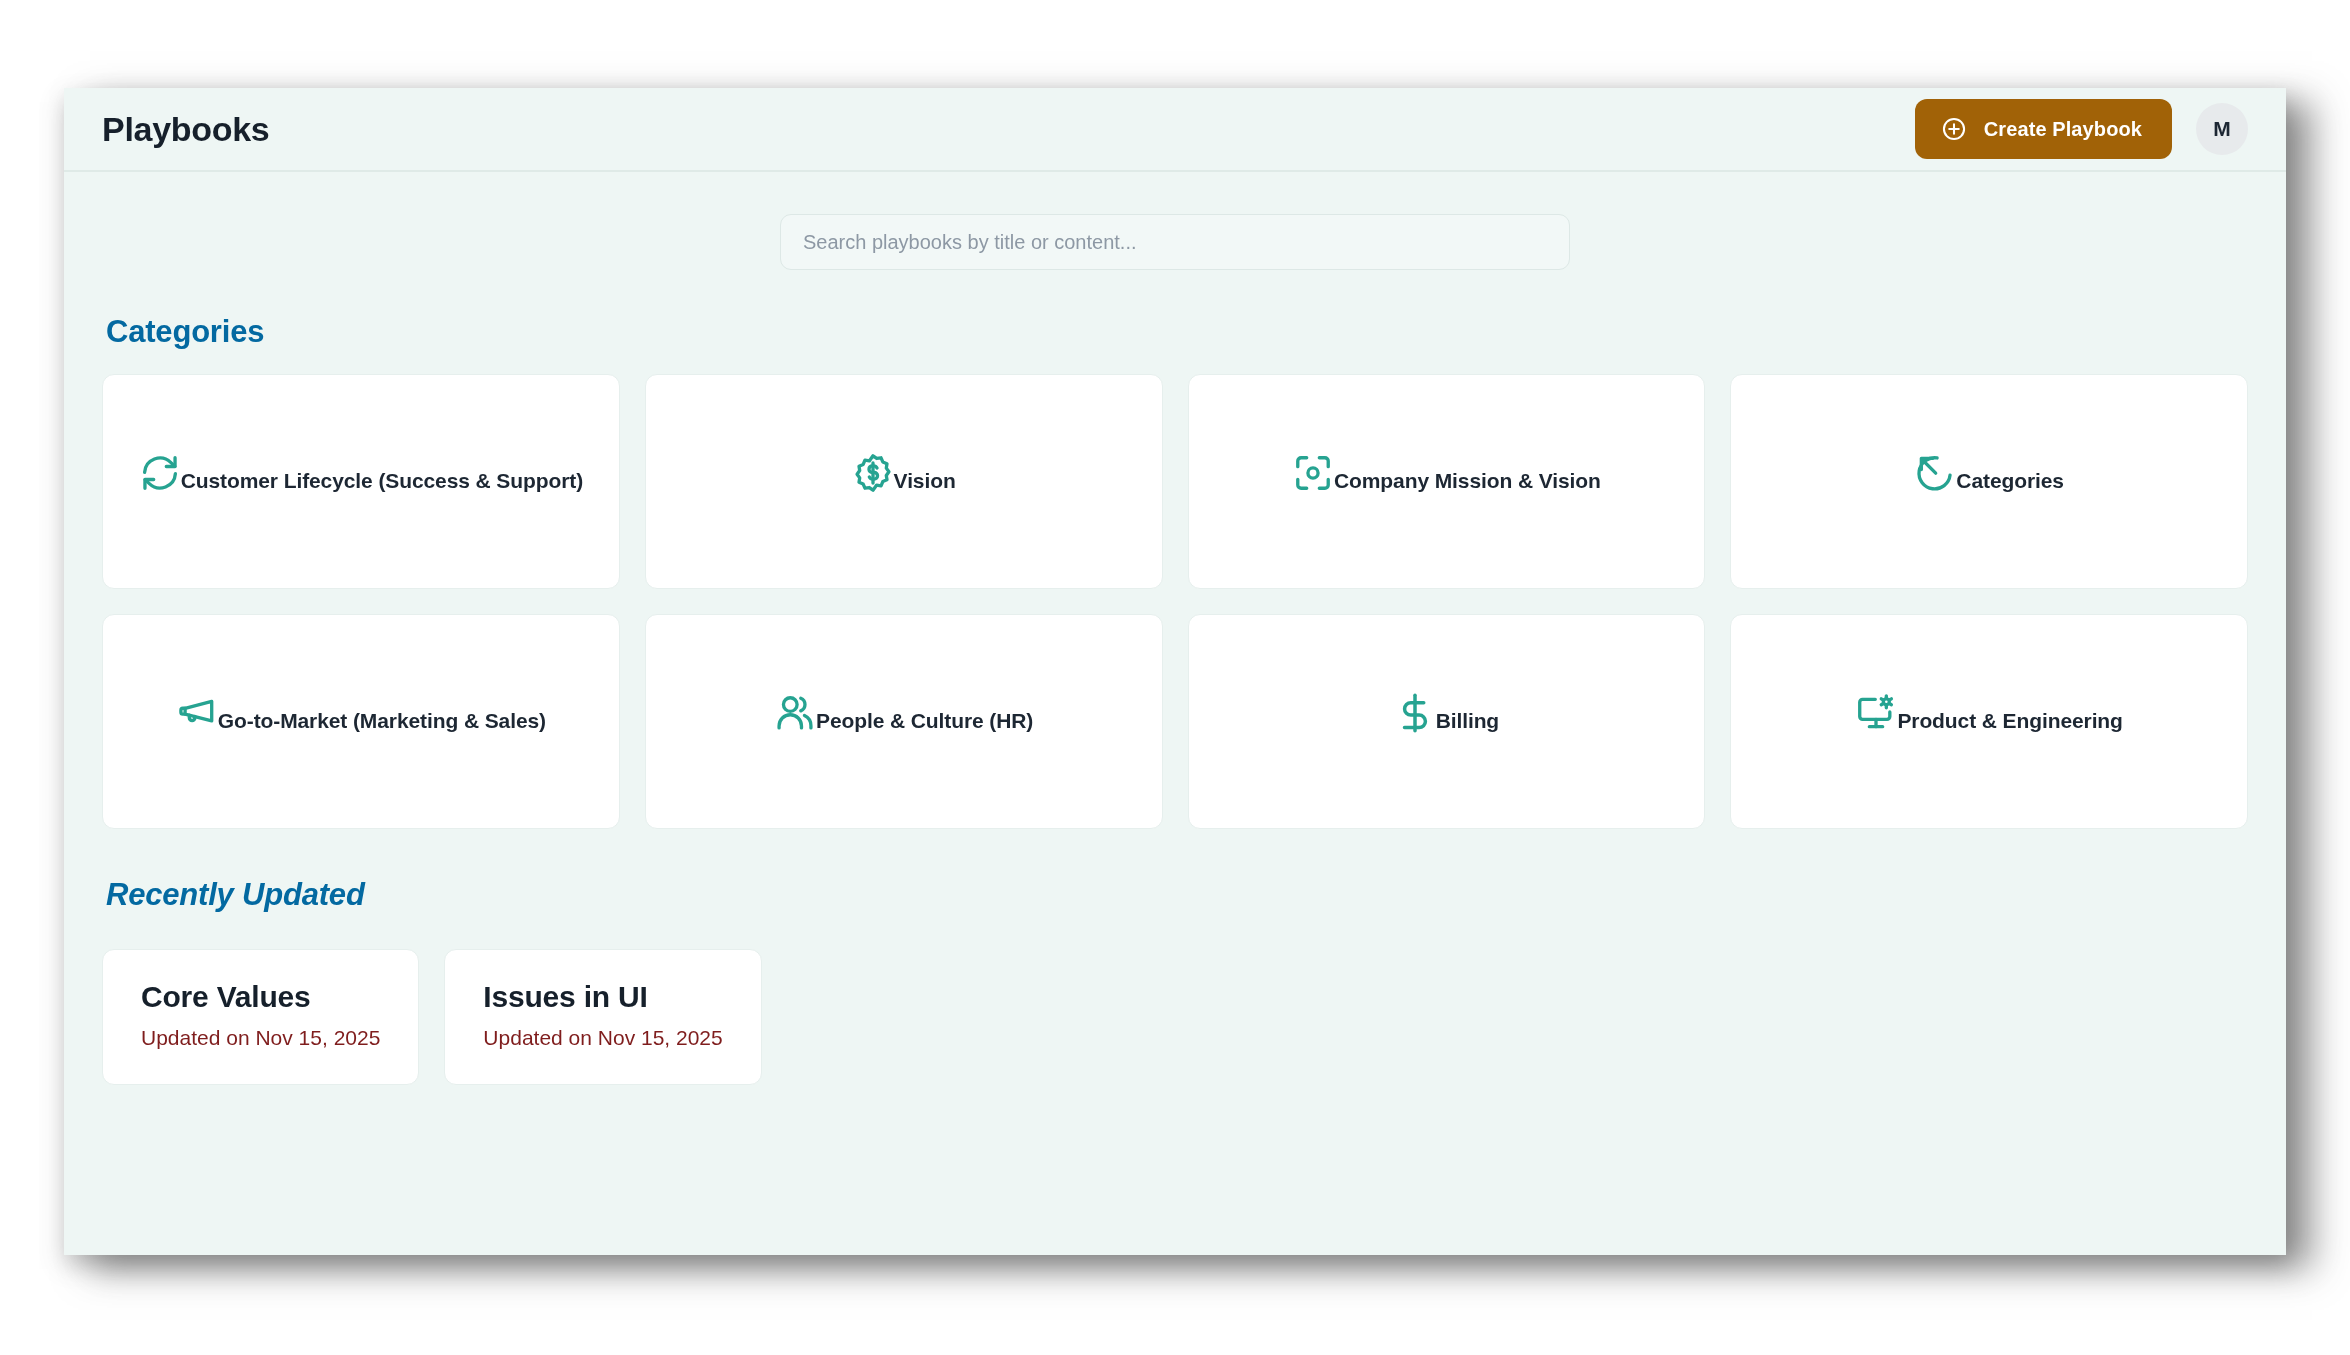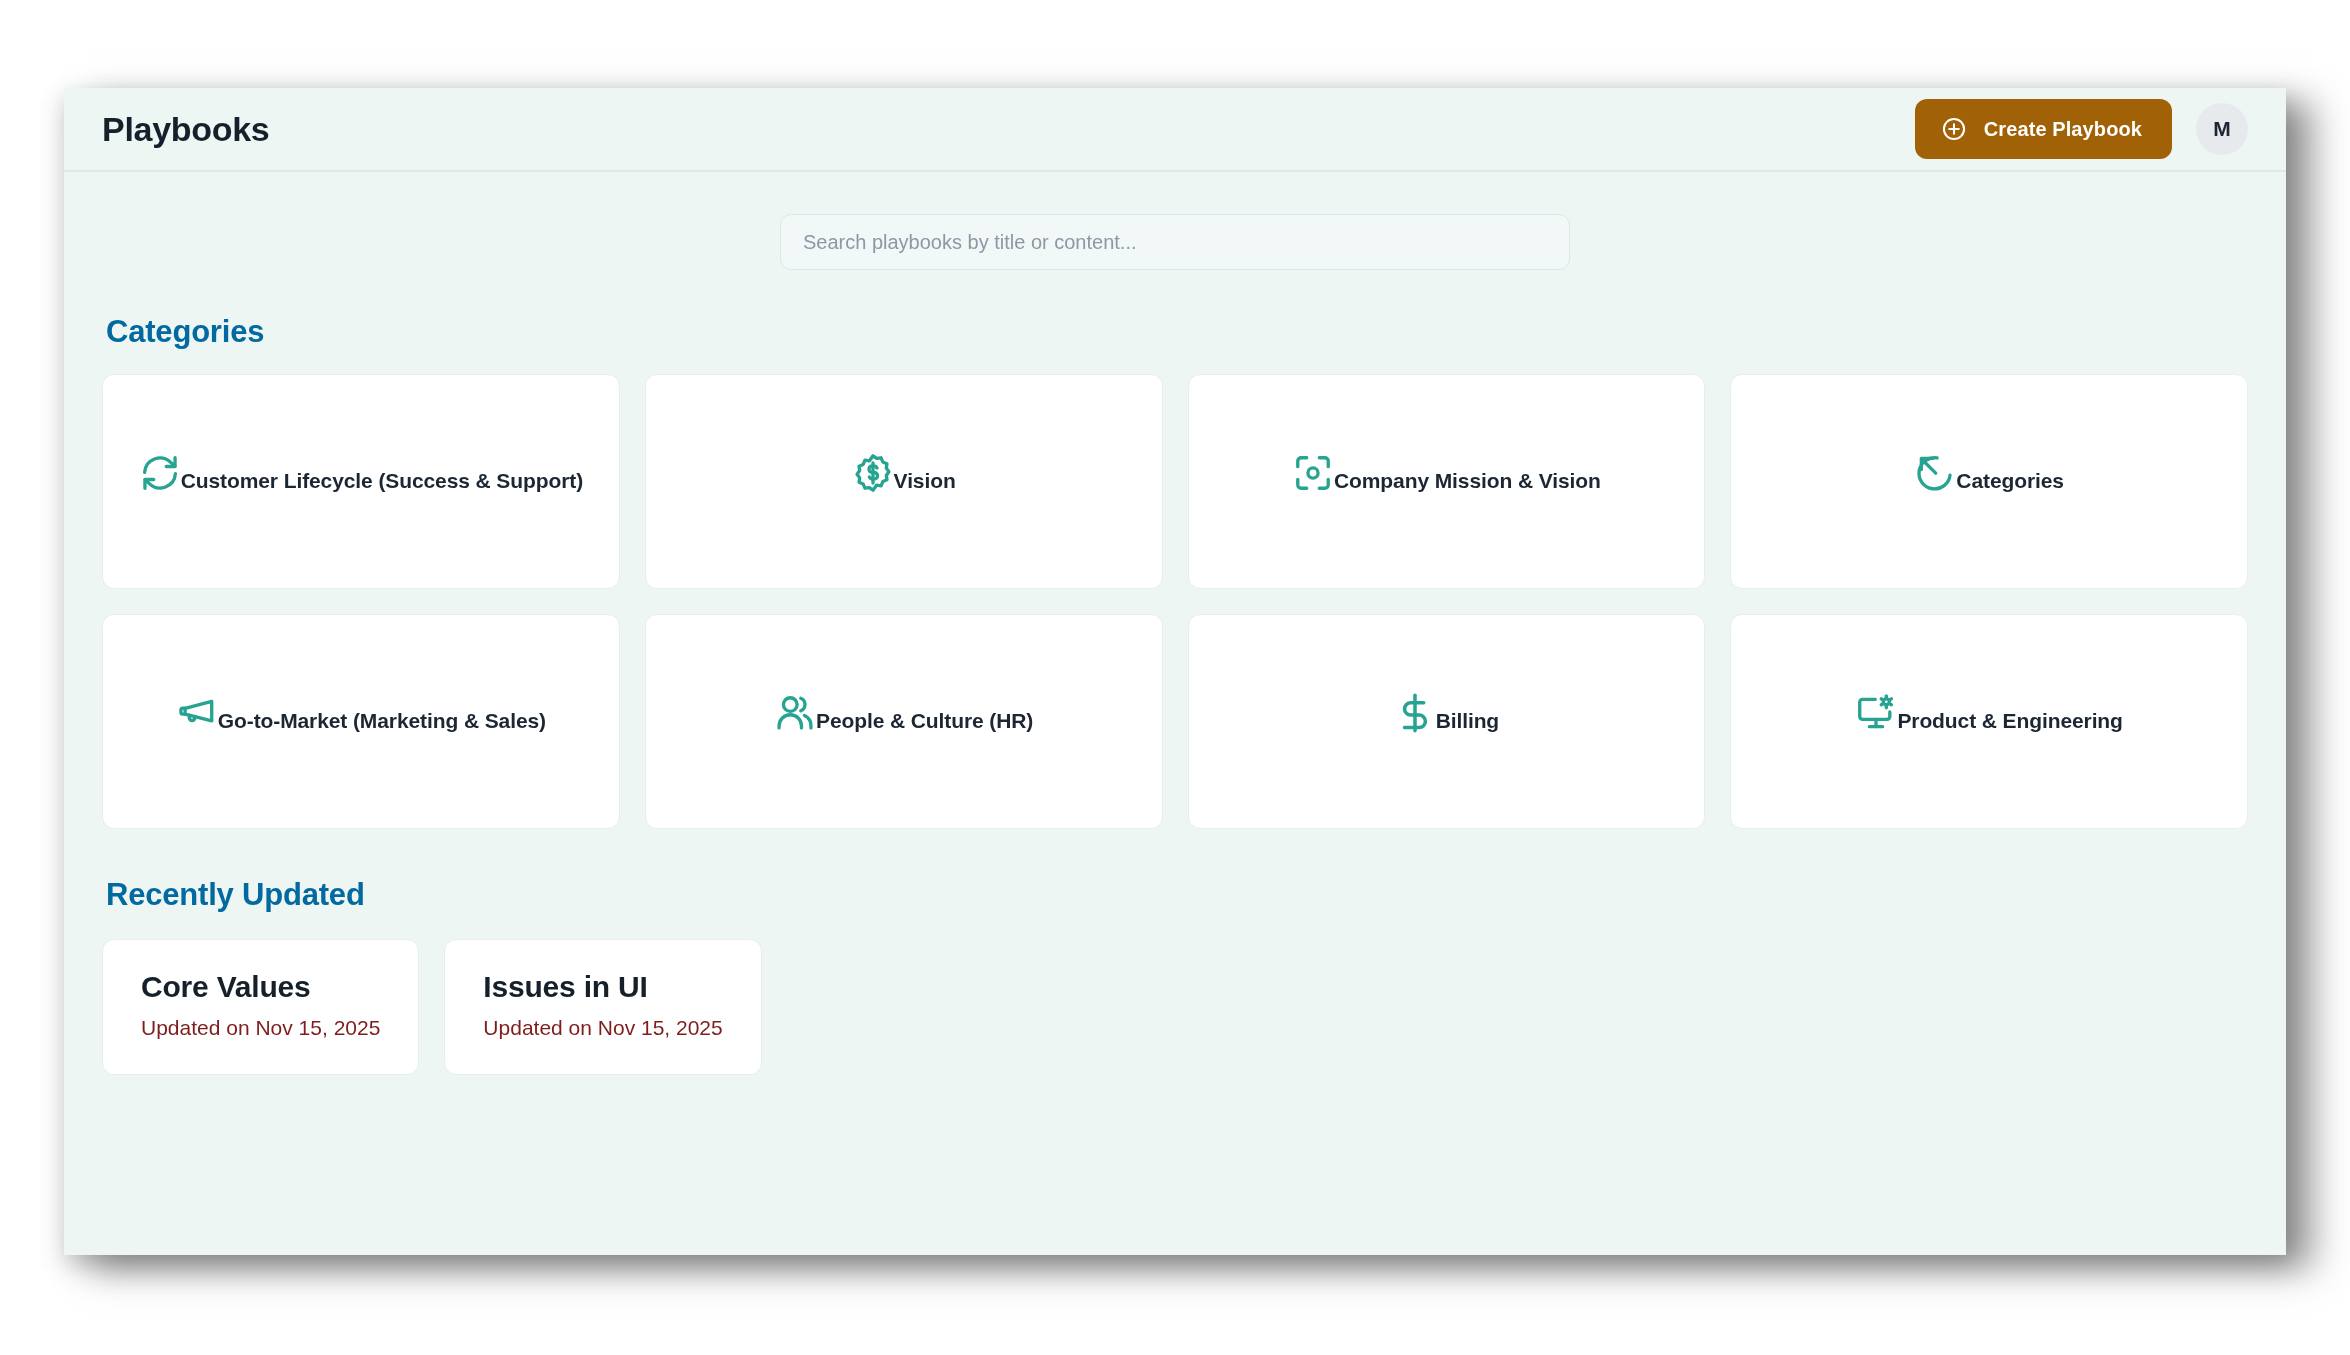--- a/index.html
+++ b/index.html
@@ -105,21 +105,21 @@
   }
   .search-input::placeholder { color: #8d98a4; }
 
   .section-title {
     font-size: 31px;
     font-weight: bold;
     color: #0369a1;
     letter-spacing: -0.2px;
     margin: 30px 0 24px 4px;
   }
-  .section-title.recent { margin-top: 48px; margin-bottom: 26px;}
+  .section-title.recent { margin-top: 48px; margin-bottom: 36px; font-style: italic;}
 
   .cat-grid {
     display: grid;
     grid-template-columns: repeat(4, 1fr);
     gap: 25px;
   }
   .cat-card {
     background: #ffffff;
     border: 1.5px solid #e6efed;
     border-radius: 12px;

